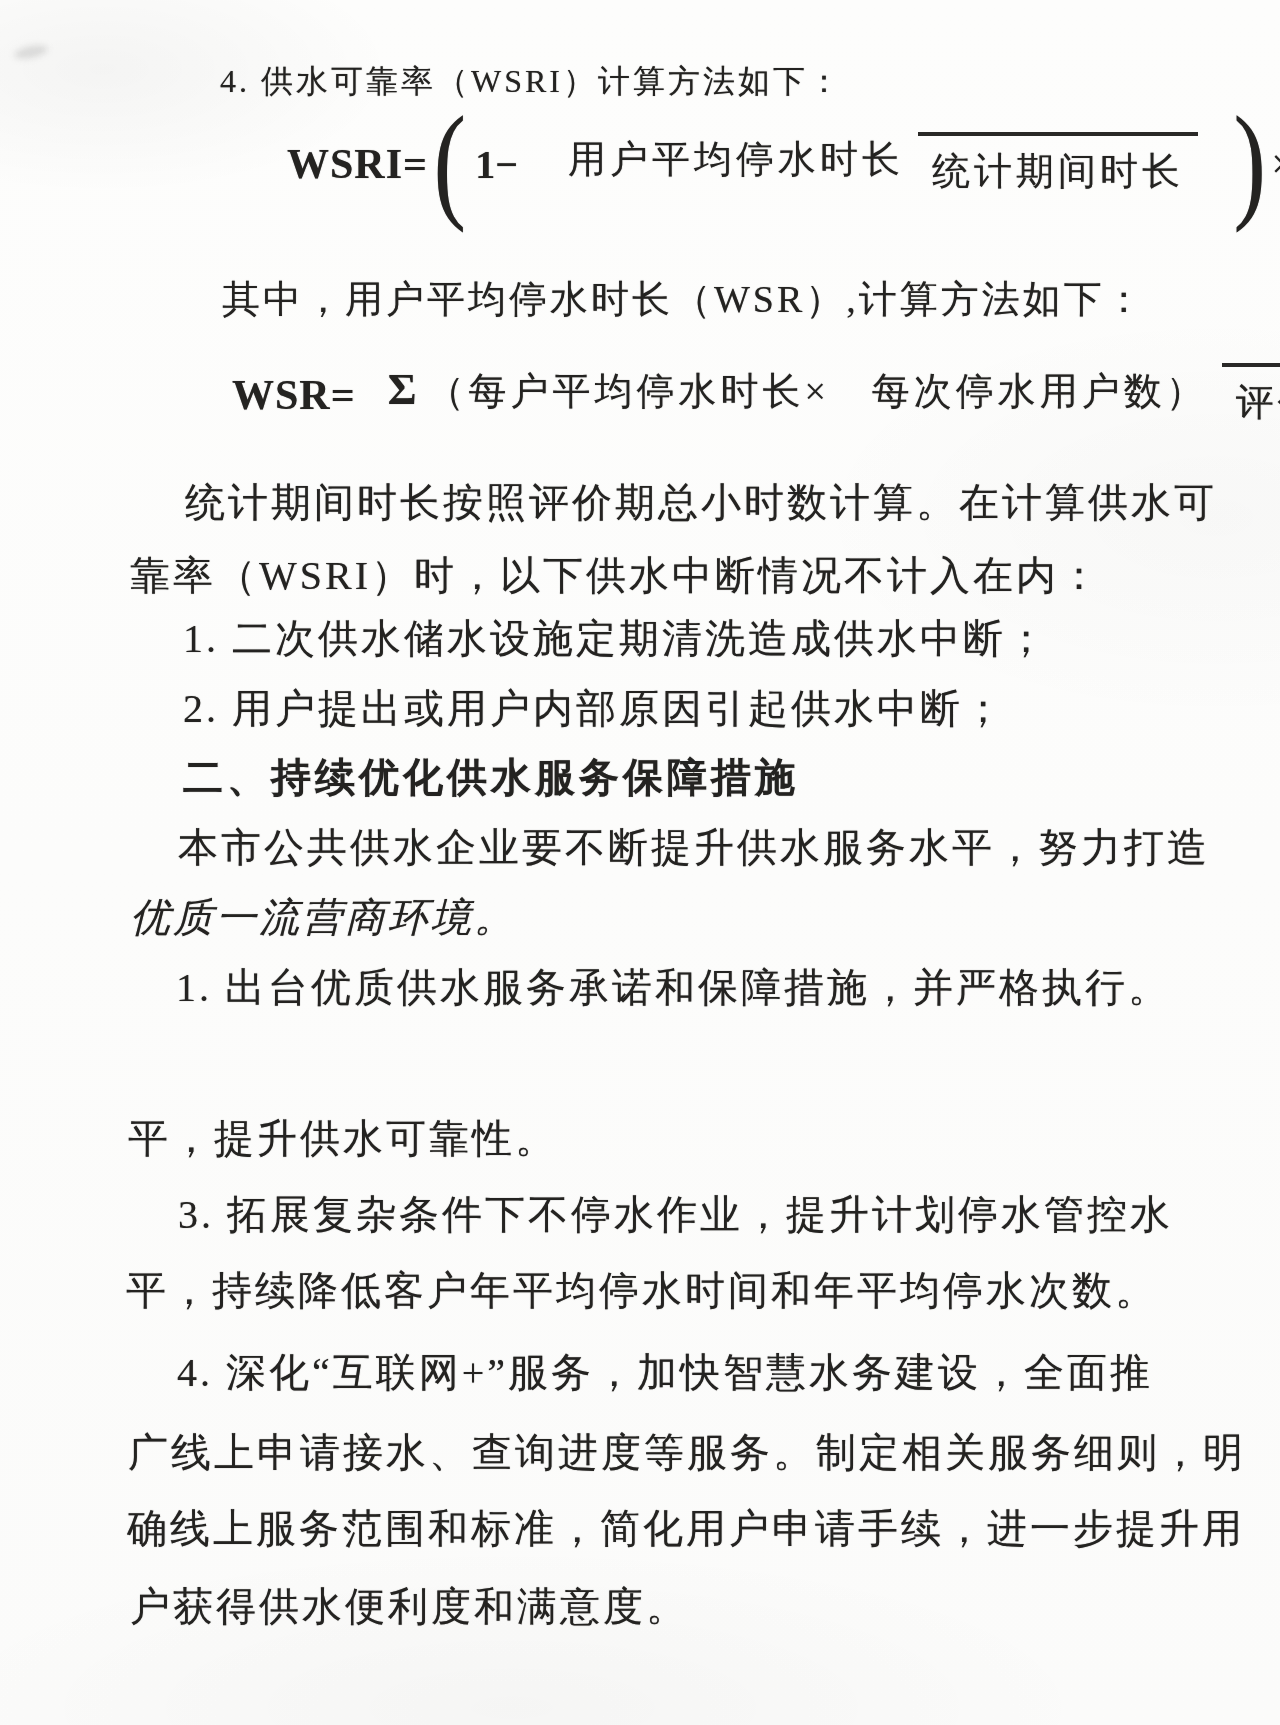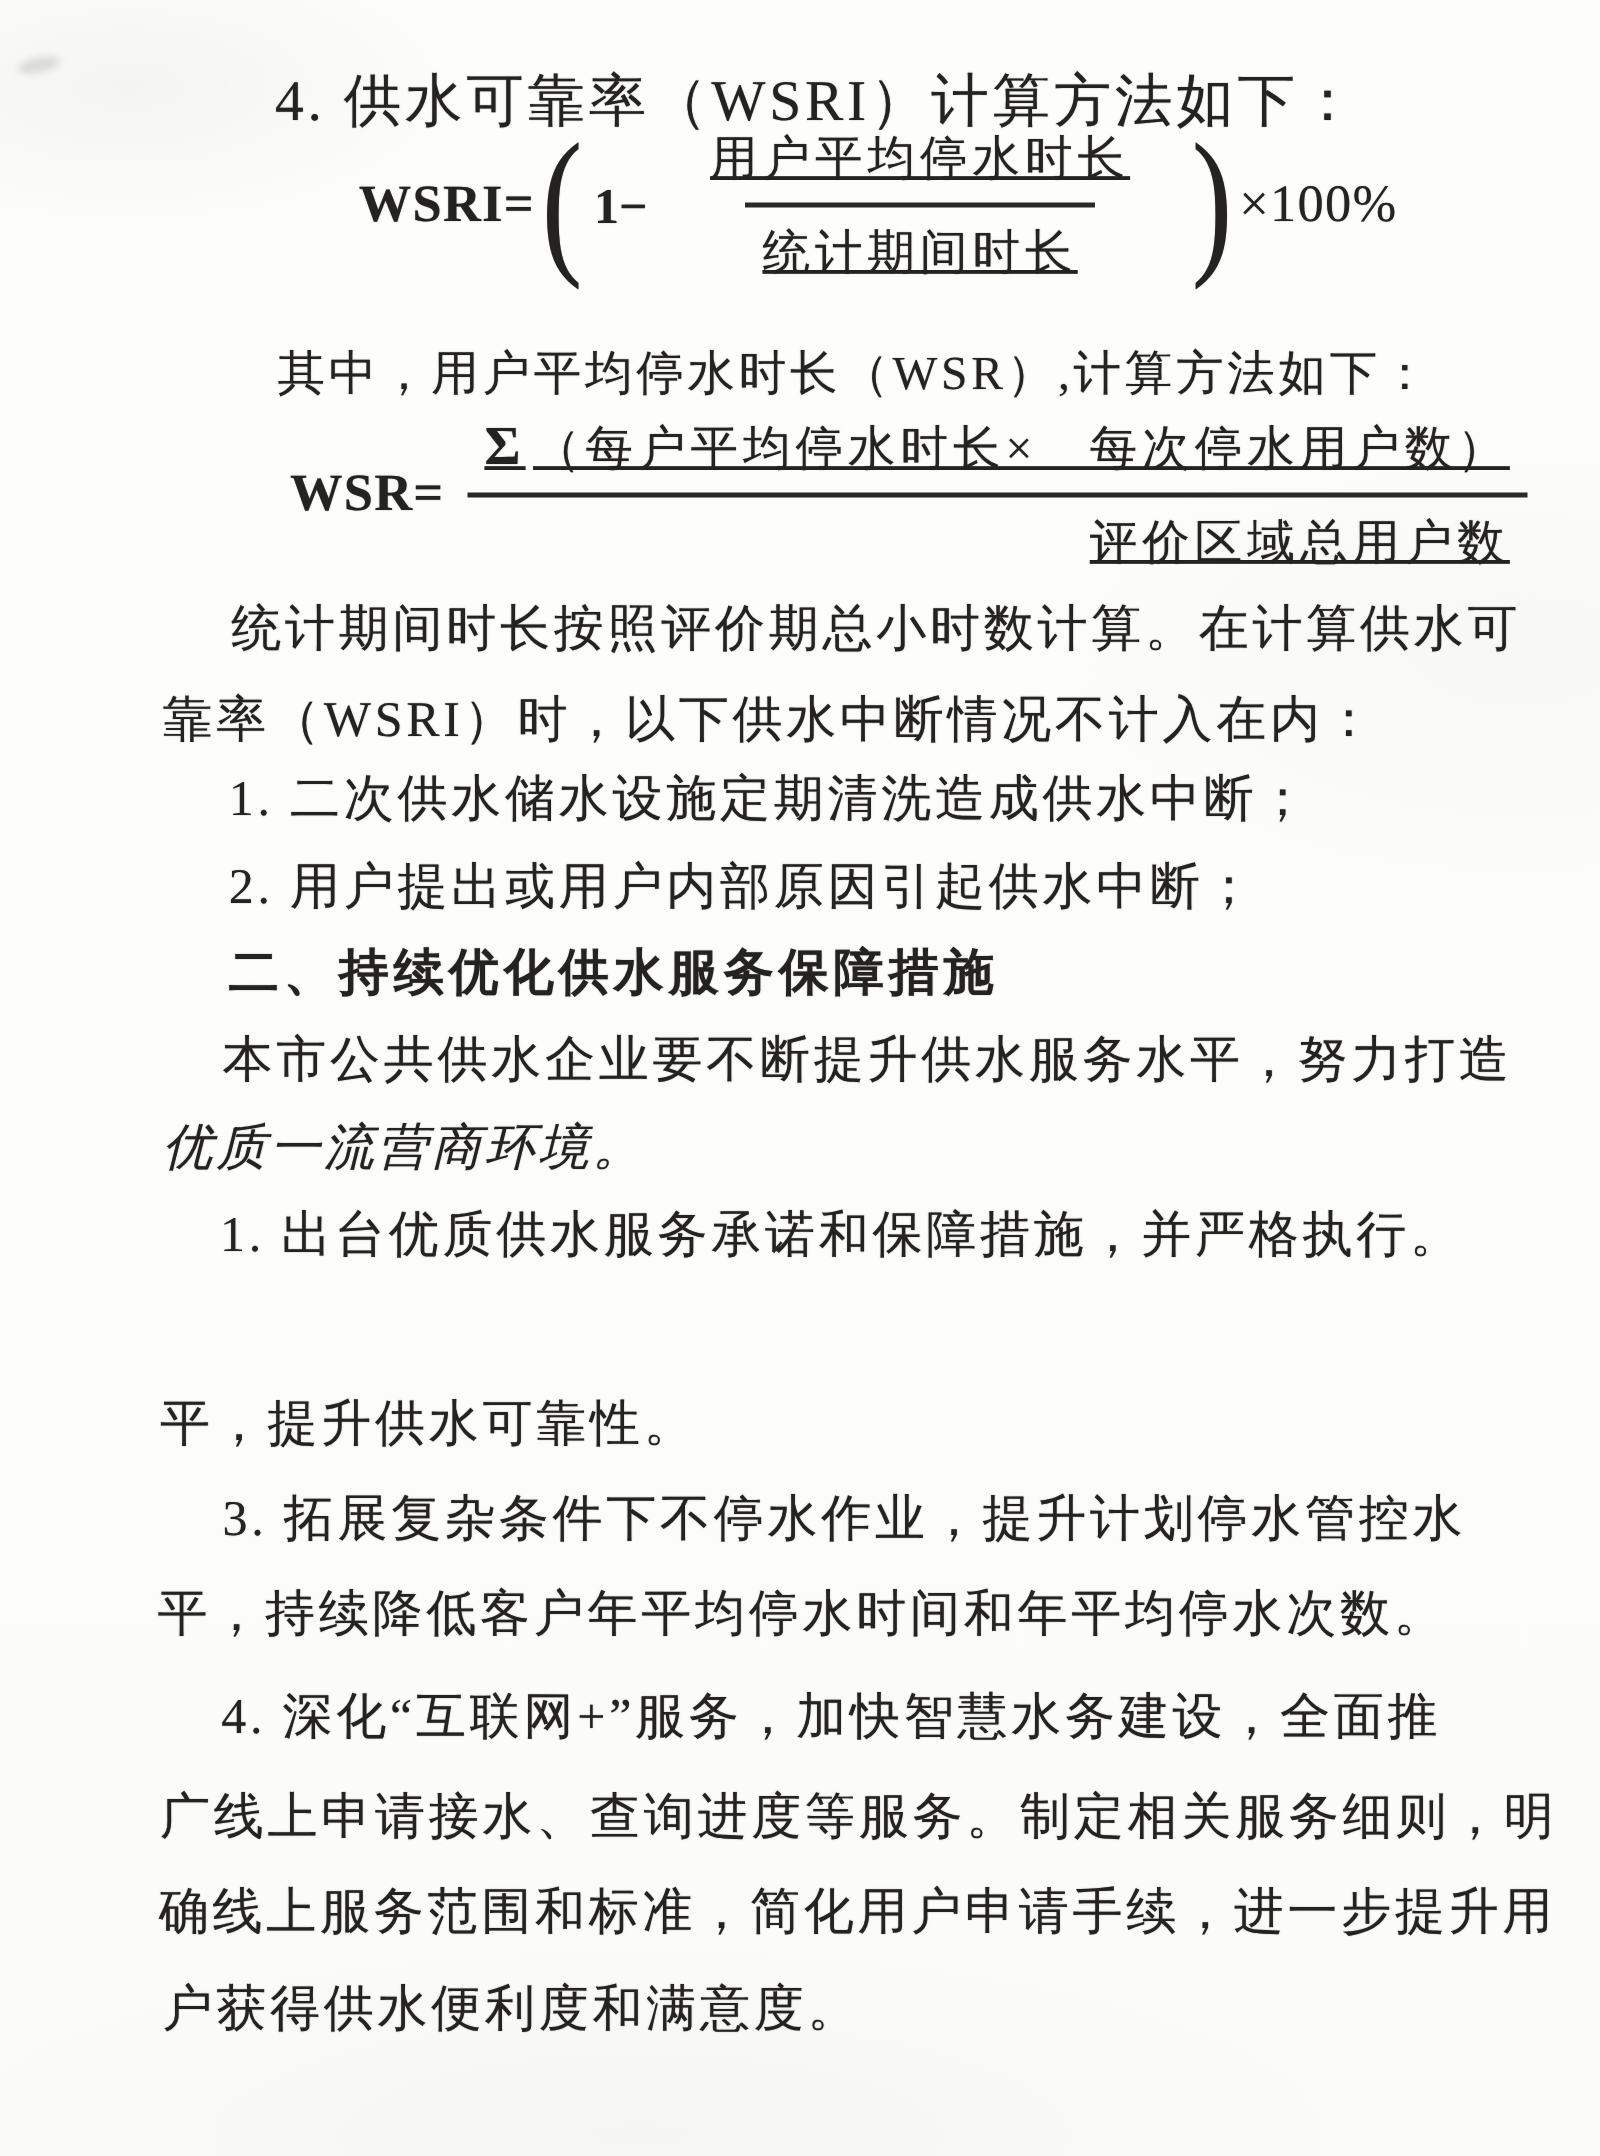--- a/index.html
+++ b/index.html
@@ -26,21 +26,21 @@
   }
   .txt {
     position: absolute;
     font-size: 40px;
     line-height: 46px;
     letter-spacing: 3px;
     white-space: nowrap;
     text-shadow: 0 0 1px rgba(30,28,26,0.55);
   }
   .txt.bold { font-weight: bold; letter-spacing: 4px; }
-  .heading { font-size: 46px; }
+  .heading { font-size: 32px; }
 
   
   .formula {
     position: absolute;
     display: flex;
     align-items: center;
     white-space: nowrap;
     text-shadow: 0 0 1px rgba(30,28,26,0.55);
   }
   .f-lhs {
@@ -55,25 +55,24 @@
     transform: scaleX(0.75);
     margin-top: -6px;
   }
   .one-minus {
     font-weight: bold;
     font-size: 40px;
     margin-left: 4px;
   }
   .frac {
     display: inline-flex;
-    flex-direction: column;
+    flex-direction: row;
     align-items: center;
     font-size: 38px;
     letter-spacing: 4px;
-    text-decoration: underline;
   }
   .frac .num { padding: 0 14px 10px 14px; }
   .frac .den { border-top: 4px solid #2a2927; padding: 10px 14px 0 14px; }
   .f-mult {
     font-weight: normal;
     font-size: 42px;
     letter-spacing: 1px;
   }
   .sigma { font-weight: bold; font-size: 44px; margin-right: 6px; }
 

